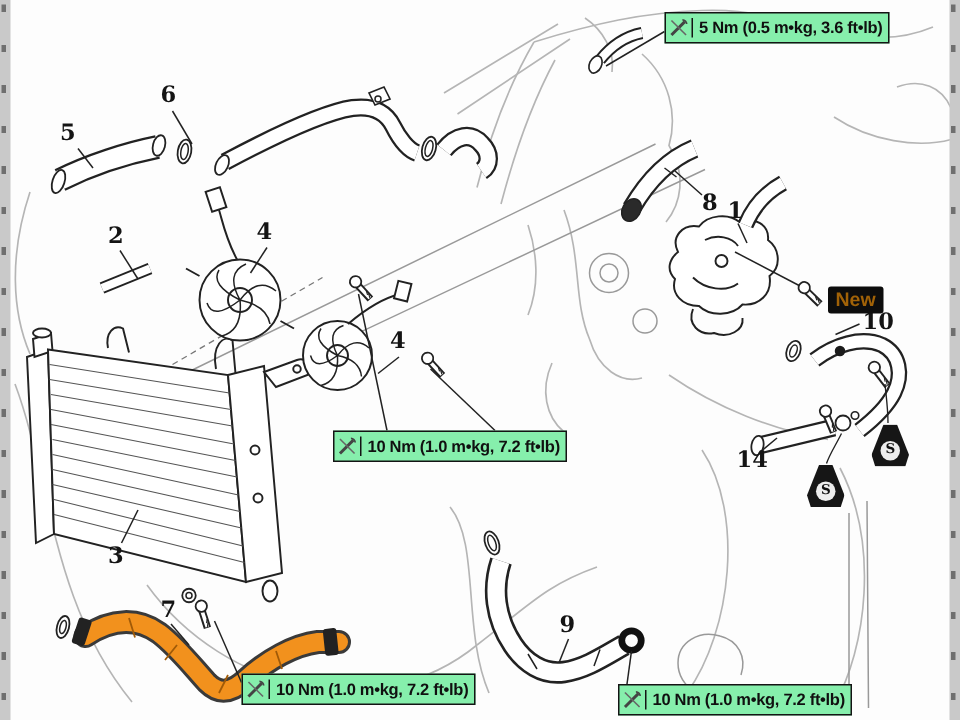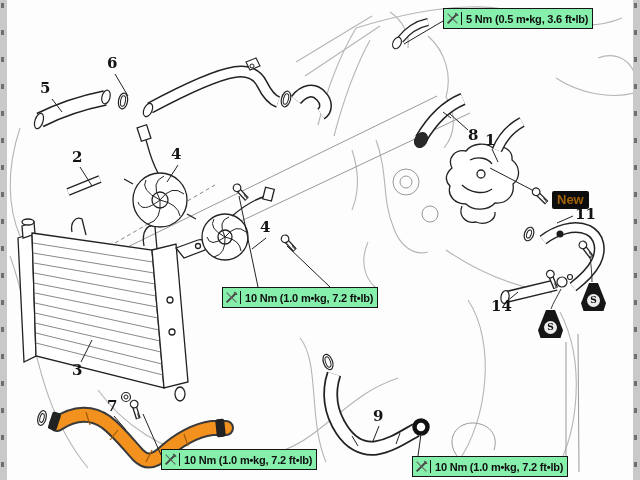--- a/index.html
+++ b/index.html
@@ -242,21 +242,21 @@
 
   <div class="plabel" style="left:40px;top:81px">5</div>
   <div class="plabel" style="left:107px;top:56px">6</div>
   <div class="plabel" style="left:72px;top:150px">2</div>
   <div class="plabel" style="left:171px;top:147px">4</div>
   <div class="plabel" style="left:260px;top:220px">4</div>
   <div class="plabel" style="left:72px;top:363px">3</div>
   <div class="plabel" style="left:107px;top:399px">7</div>
   <div class="plabel" style="left:468px;top:128px">8</div>
   <div class="plabel" style="left:485px;top:133px">1</div>
-  <div class="plabel" style="left:575px;top:207px">11</div>
+  <div class="plabel" style="left:575px;top:207px">10</div>
   <div class="plabel" style="left:373px;top:409px">9</div>
   <div class="plabel" style="left:491px;top:299px">14</div>
 
   <div class="callout" style="left:443px;top:8px">
     <span class="cicon">
       <svg width="13" height="13" viewBox="0 0 16 16">
         <path d="M2,14 L13,3" stroke="#444" stroke-width="2.4" fill="none"></path>
         <path d="M2,2 L14,14" stroke="#666" stroke-width="1.3" fill="none"></path>
         <path d="M11,1.5 a3.5,3.5 0 0 1 3.5,3.5" stroke="#444" stroke-width="1.4" fill="none"></path>
       </svg>

